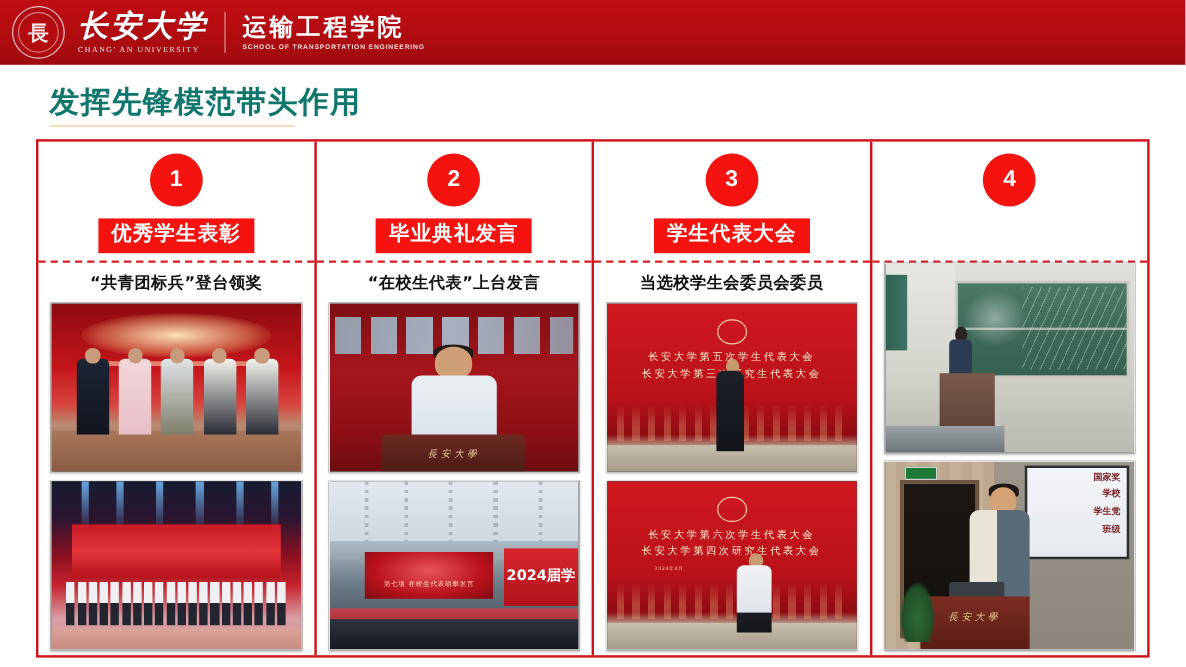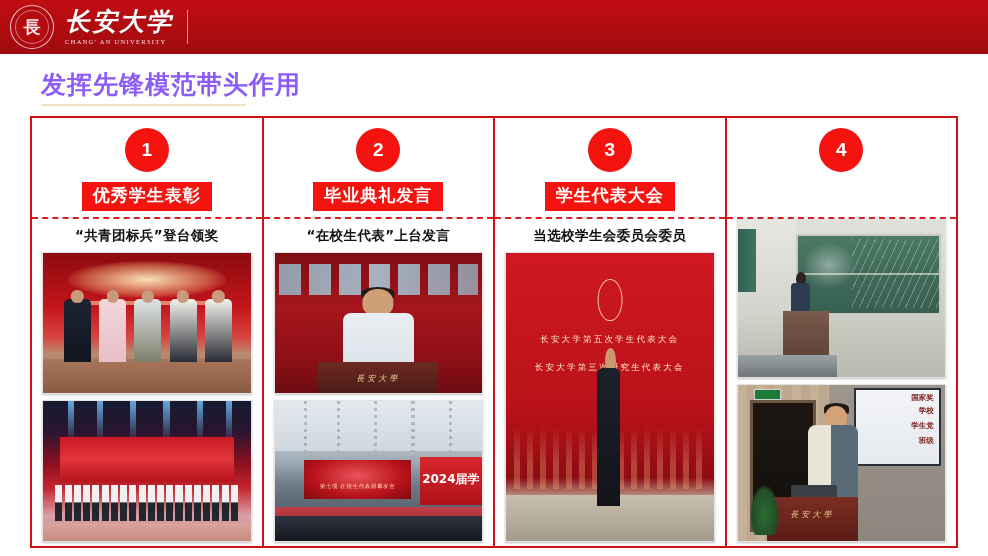--- a/index.html
+++ b/index.html
@@ -55,21 +55,21 @@
   }
   .col-en{
     color:rgba(255,255,255,.85);font-size:5.6px;letter-spacing:.7px;
     margin-top:4px;font-family:"Liberation Sans",sans-serif;
     font-weight:700;white-space:nowrap;
   }
 
   
   .slide-title{
     position:absolute;left:41px;top:68px;
-    color:#8b5cf6;font-size:25px;font-weight:700;letter-spacing:1px;
+    color:#0f766e;font-size:25px;font-weight:700;letter-spacing:1px;
     font-family:"DejaVu Sans","Liberation Sans",sans-serif;
     white-space:nowrap;
   }
   .title-rule{
     position:absolute;left:41px;top:104px;width:205px;height:2px;
     background:#f2dfc4;
   }
 
   
   .frame{
@@ -275,20 +275,24 @@
 <div class="header">
   <div class="header-inner">
     <div class="crest">
       <span class="crest-glyph">長</span>
     </div>
     <div class="uni-block">
       <div class="uni-cn">长安大学</div>
       <div class="uni-en">CHANG' AN UNIVERSITY</div>
     </div>
     <div class="vdiv"></div>
+    <div class="col-block">
+      <div class="col-cn">运输工程学院</div>
+      <div class="col-en">SCHOOL OF TRANSPORTATION ENGINEERING</div>
+    </div>
   </div>
 </div>
 
 <div class="slide-title">发挥先锋模范带头作用</div>
 <div class="title-rule"></div>
 
 <div class="frame">
 
   <div class="col">
     <div class="col-head">
@@ -417,20 +421,32 @@
           <div class="emblem"></div>
           <div class="ln ln1">长安大学第五次学生代表大会</div>
           <div class="ln ln2">长安大学第三次研究生代表大会</div>
           <div class="city"></div>
           <div class="ground"></div>
           <div class="head" style="left:47.5%;bottom:58%;"></div>
           <div class="man-suit"></div>
         </div>
       </div>
 
+      <div class="photo">
+        <div class="ph-inner p3">
+          <div class="emblem"></div>
+          <div class="ln ln1">长安大学第六次学生代表大会</div>
+          <div class="ln ln2">长安大学第四次研究生代表大会</div>
+          <div class="date">2024年4月</div>
+          <div class="city"></div>
+          <div class="ground"></div>
+          <div class="head" style="left:57%;bottom:48%;"></div>
+          <div class="man-shirt"></div>
+        </div>
+      </div>
 
     </div>
   </div>
 
   <div class="col">
     <div class="col-head">
       <div class="num-circle">4</div>
     </div>
     <div class="dashed"></div>
     <div class="photos">

